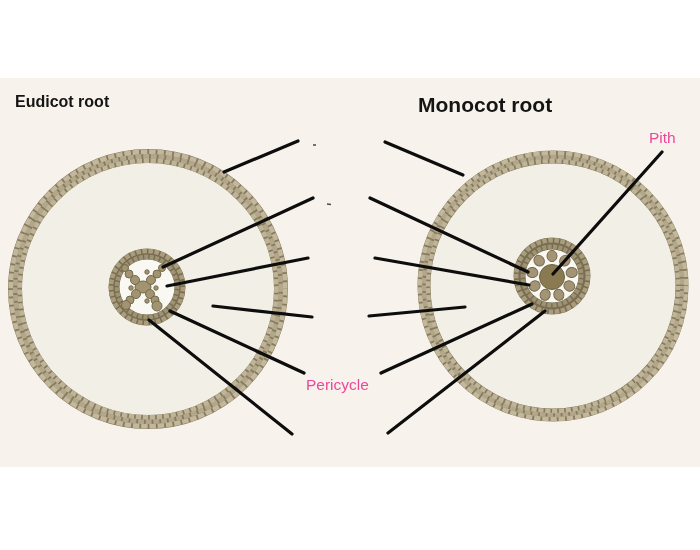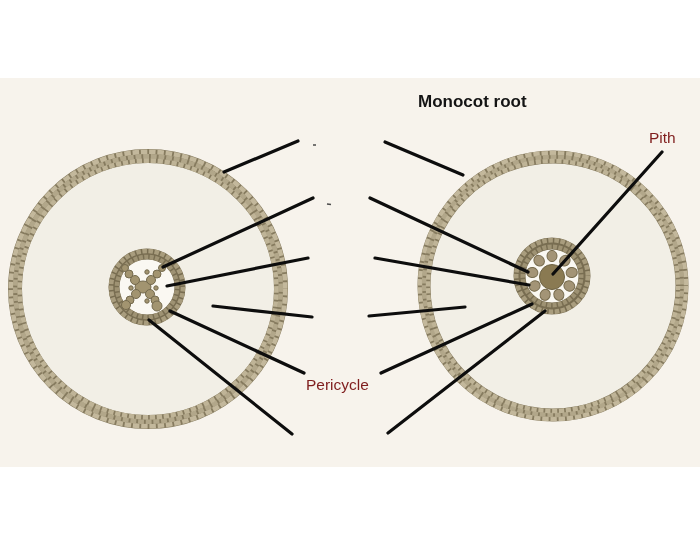--- a/index.html
+++ b/index.html
@@ -1,22 +1,22 @@
 <!DOCTYPE html>
 <html><head>
 <meta charset="utf-8">
 <style>
   html,body{margin:0;padding:0;background:#ffffff;}
   .stage{position:relative;width:700px;height:550px;overflow:hidden;
          font-family:"Liberation Sans",sans-serif;}
   .stage svg{position:absolute;left:0;top:0;}
   .lbl{position:absolute;color:#1c1c1c;white-space:nowrap;line-height:1.1;}
   .fig-title{font-weight:bold;font-size:16px;color:#141414;}
-  .fig-title.right{font-size:17px;}
-  .anno{font-size:15.5px;color:#7f1d1d;
+  .fig-title.right{font-size:21px;}
+  .anno{font-size:15.5px;color:#ec4899;
         text-shadow:-1px -1px 0 #f7f3ec,1px -1px 0 #f7f3ec,-1px 1px 0 #f7f3ec,
                      1px 1px 0 #f7f3ec,0 0 3px #f7f3ec;}
 </style>
 </head>
 <body>
 
 <div class="stage">
 
 <svg width="700" height="550" viewBox="0 0 700 550">
 
@@ -103,20 +103,21 @@
         <line x1="463" y1="175" x2="385" y2="142" stroke="#0d0d0d" stroke-width="3.2" stroke-linecap="round"></line>
         <line x1="528" y1="272" x2="370" y2="198" stroke="#0d0d0d" stroke-width="3.2" stroke-linecap="round"></line>
         <line x1="529" y1="285" x2="375" y2="258" stroke="#0d0d0d" stroke-width="3.2" stroke-linecap="round"></line>
         <line x1="465" y1="307" x2="369" y2="316" stroke="#0d0d0d" stroke-width="3.2" stroke-linecap="round"></line>
         <line x1="532" y1="304" x2="381" y2="373" stroke="#0d0d0d" stroke-width="3.2" stroke-linecap="round"></line>
         <line x1="545" y1="311" x2="388" y2="433" stroke="#0d0d0d" stroke-width="3.2" stroke-linecap="round"></line>
         <line x1="553" y1="274" x2="662" y2="152" stroke="#0d0d0d" stroke-width="3.2" stroke-linecap="round"></line>
       </g>
 </svg>
 
+<div class="lbl fig-title" style="left:15px;top:93px;">Eudicot root</div>
 
 <div class="lbl fig-title right" style="left:418px;top:93px;">Monocot root</div>
 
 <div class="lbl anno" style="left:649px;top:129px;">Pith</div>
 
 <div class="lbl anno" style="left:306px;top:376px;">Pericycle</div>
 
 </div>
 
 </body></html>

